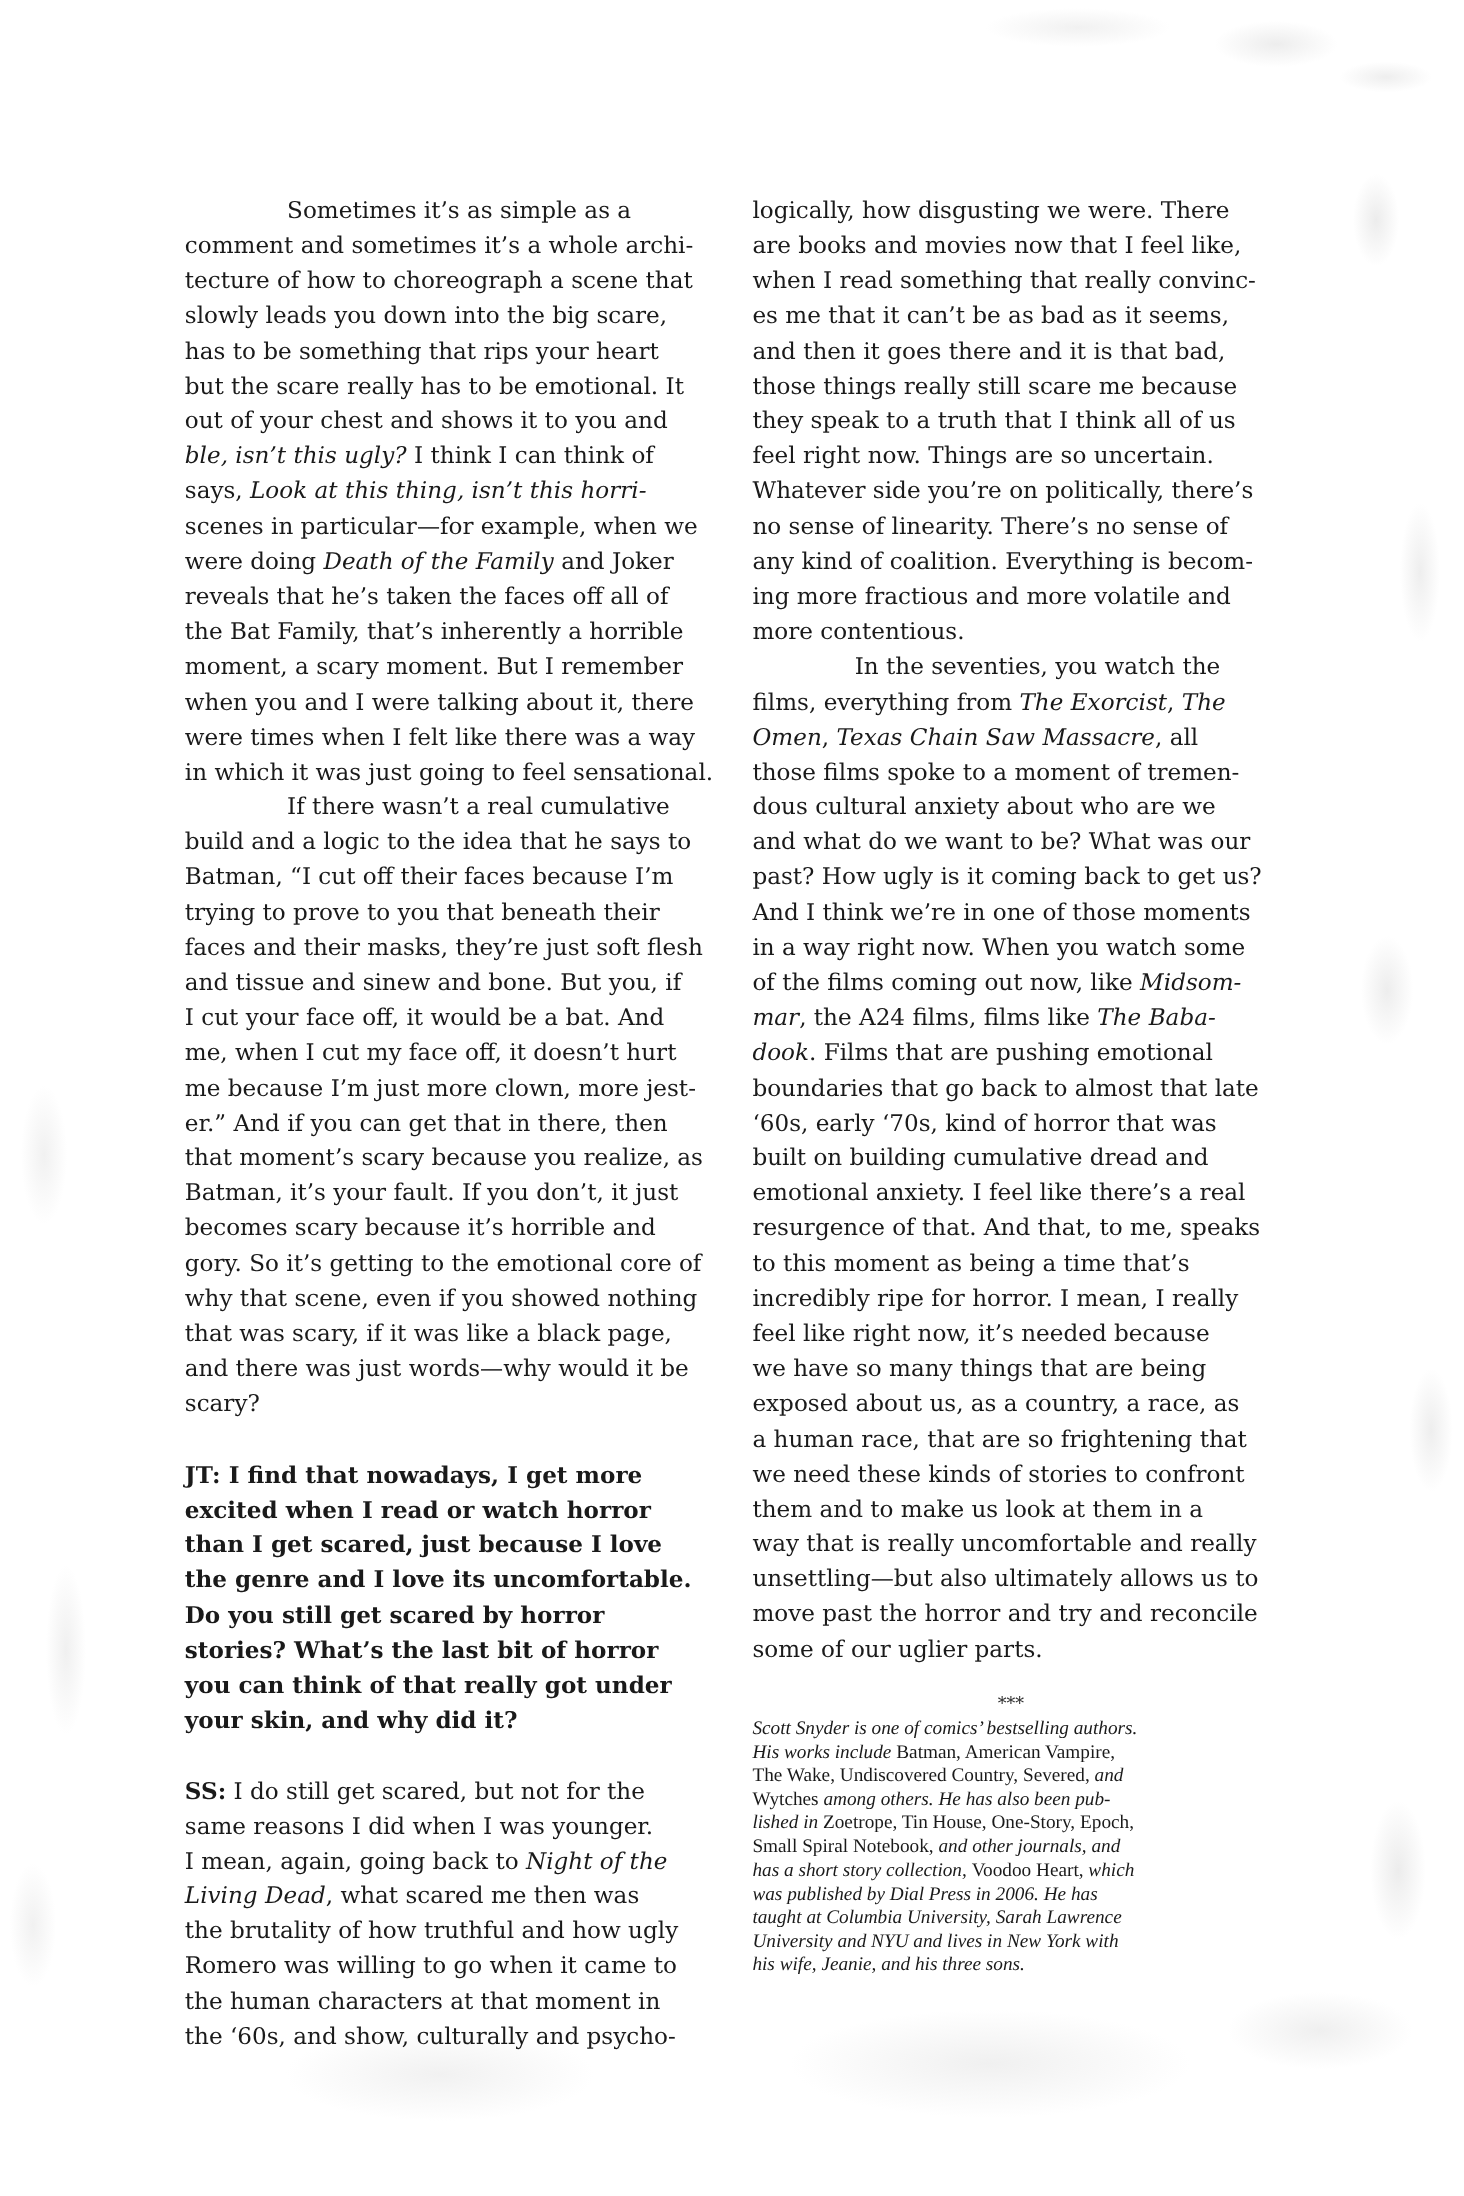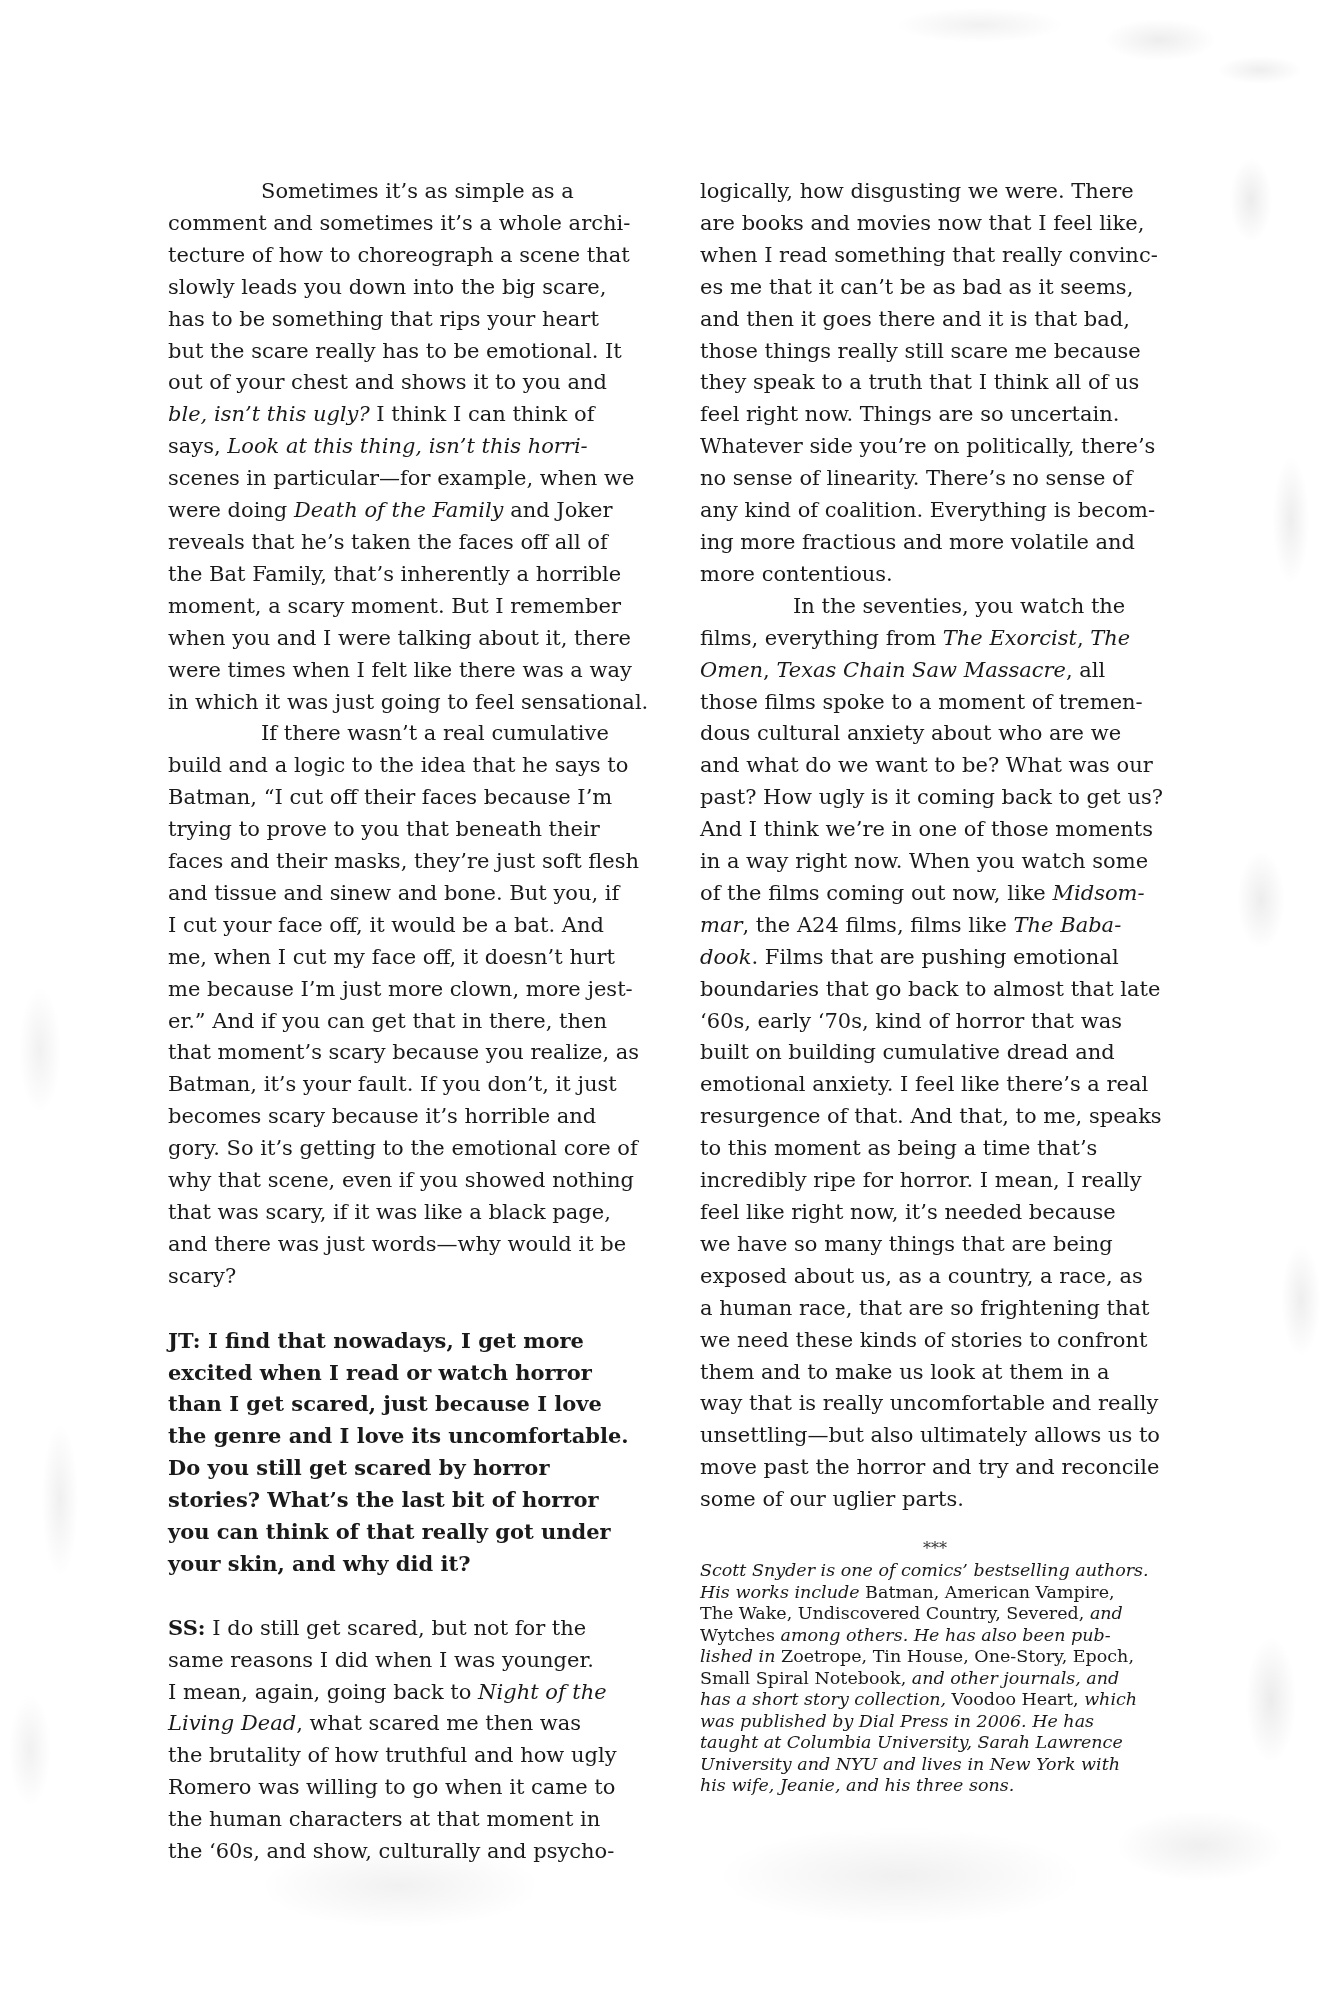--- a/index.html
+++ b/index.html
@@ -34,28 +34,28 @@
     background:
       radial-gradient(ellipse 30px 90px at 40px 150px, #f1f1f1 0%, transparent 70%),
       radial-gradient(ellipse 26px 110px at 60px 600px, #f0f0f0 0%, transparent 70%),
       radial-gradient(ellipse 30px 80px at 30px 850px, #f1f1f1 0%, transparent 70%);
   }
   .column {
     position: absolute; top: 146px;
     font-size: 21px; line-height: 31.9px; margin-top: 30px;
   }
   .column.left  { left: 168px; width: 478px; }
-  .column.right { left: 700px; width: 470px; }
+  .column.right { left: 684px; width: 470px; }
   .line { display: block; white-space: nowrap; }
   .indent { padding-left: 93px; }
   .gap { display: block; height: 31.9px; }
   .bold { font-weight: bold; }
   em, .it { font-style: italic; }
   .bio { font-size: 17.5px; line-height: 21.5px; }
-  .bio .line { white-space: nowrap; }
+  .bio .line { white-space: nowrap; font-family: Liberation Serif, serif; }
   .stars { display: block; text-align: center; font-size: 16px; line-height: 22px;
     padding-left: 0; margin-top: 22px; margin-bottom: 0; color: #333; }
 </style>
 </head>
 <body>
 
 <div class="grunge top"></div>
 <div class="grunge right"></div>
 <div class="grunge left"></div>
 <div class="grunge bottom"></div>

